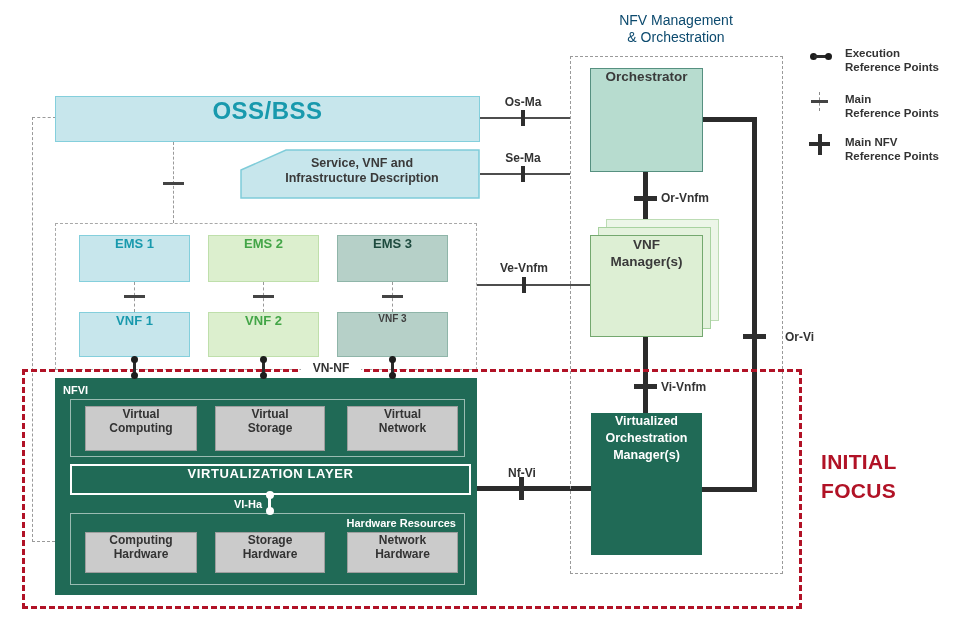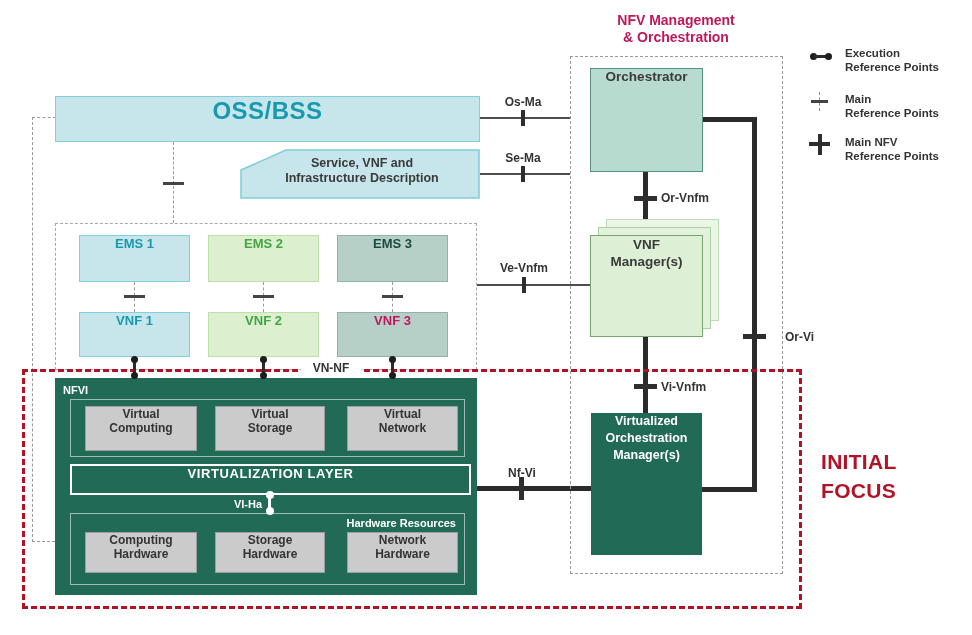--- a/index.html
+++ b/index.html
@@ -62,21 +62,21 @@
   <div class="thick" style="left:702px;top:487px;width:55px;height:5px;"></div>
   <div class="thick" style="left:477px;top:486px;width:115px;height:5px;"></div>
 
   <div class="tick" style="left:634px;top:196px;width:23px;height:4.5px;"></div>
   <div class="tick" style="left:634px;top:384px;width:23px;height:4.5px;"></div>
   <div class="tick" style="left:743px;top:334px;width:23px;height:4.5px;"></div>
   <div class="tick" style="left:519px;top:477px;width:4.5px;height:23px;"></div>
 
   <div class="dashedbox" style="left:570px;top:56px;width:213px;height:518px;border-color:#9a9a9a;"></div>
 
-  <div class="abs" style="left:580px;top:12px;width:192px;text-align:center;font-weight:bold;font-size:14px;line-height:17px;color:#be185d;">
+  <div class="abs" style="left:580px;top:12px;width:192px;text-align:center;font-weight:normal;font-size:14px;line-height:17px;color:#0c4a6e;">
     <span style="display:block;">NFV Management</span>
     <span style="display:block;">&amp; Orchestration</span>
   </div>
 
   <div class="box cyan" style="left:55px;top:96px;width:425px;height:46px;">
     <span style="font-size:24px;color:#1899ad;letter-spacing:0.5px;">OSS/BSS</span>
   </div>
 
   <svg class="abs" style="left:240px;top:149px;" width="240" height="50" viewBox="0 0 240 50">
     <polygon points="1,21 46,1 239,1 239,49 1,49" fill="#c7e6ec" stroke="#7fccd9" stroke-width="1.5"></polygon>
@@ -98,21 +98,21 @@
     <span style="font-size:13px;color:#1d4a3e;">EMS 3</span>
   </div>
 
   <div class="box cyan" style="left:79px;top:312px;width:111px;height:45px;">
     <span style="font-size:13px;color:#1899ad;">VNF 1</span>
   </div>
   <div class="box green-lt" style="left:208px;top:312px;width:111px;height:45px;">
     <span style="font-size:13px;color:#43a547;">VNF 2</span>
   </div>
   <div class="box sage" style="left:337px;top:312px;width:111px;height:45px;">
-    <span style="font-size:13px;color:#be185d;">VNF 3</span>
+    <span style="font-size:10px;color:#404040;">VNF 3</span>
   </div>
 
   <div class="box orch" style="left:590px;top:68px;width:113px;height:104px;">
     <span style="font-size:13.5px;">Orchestrator</span>
   </div>
 
   <div class="box ghost2" style="left:606px;top:219px;width:113px;height:102px;"></div>
   <div class="box ghost1" style="left:598px;top:227px;width:113px;height:102px;"></div>
   <div class="box vnfm" style="left:590px;top:235px;width:113px;height:102px;">
     <div style="font-size:13.5px;line-height:17px;">

